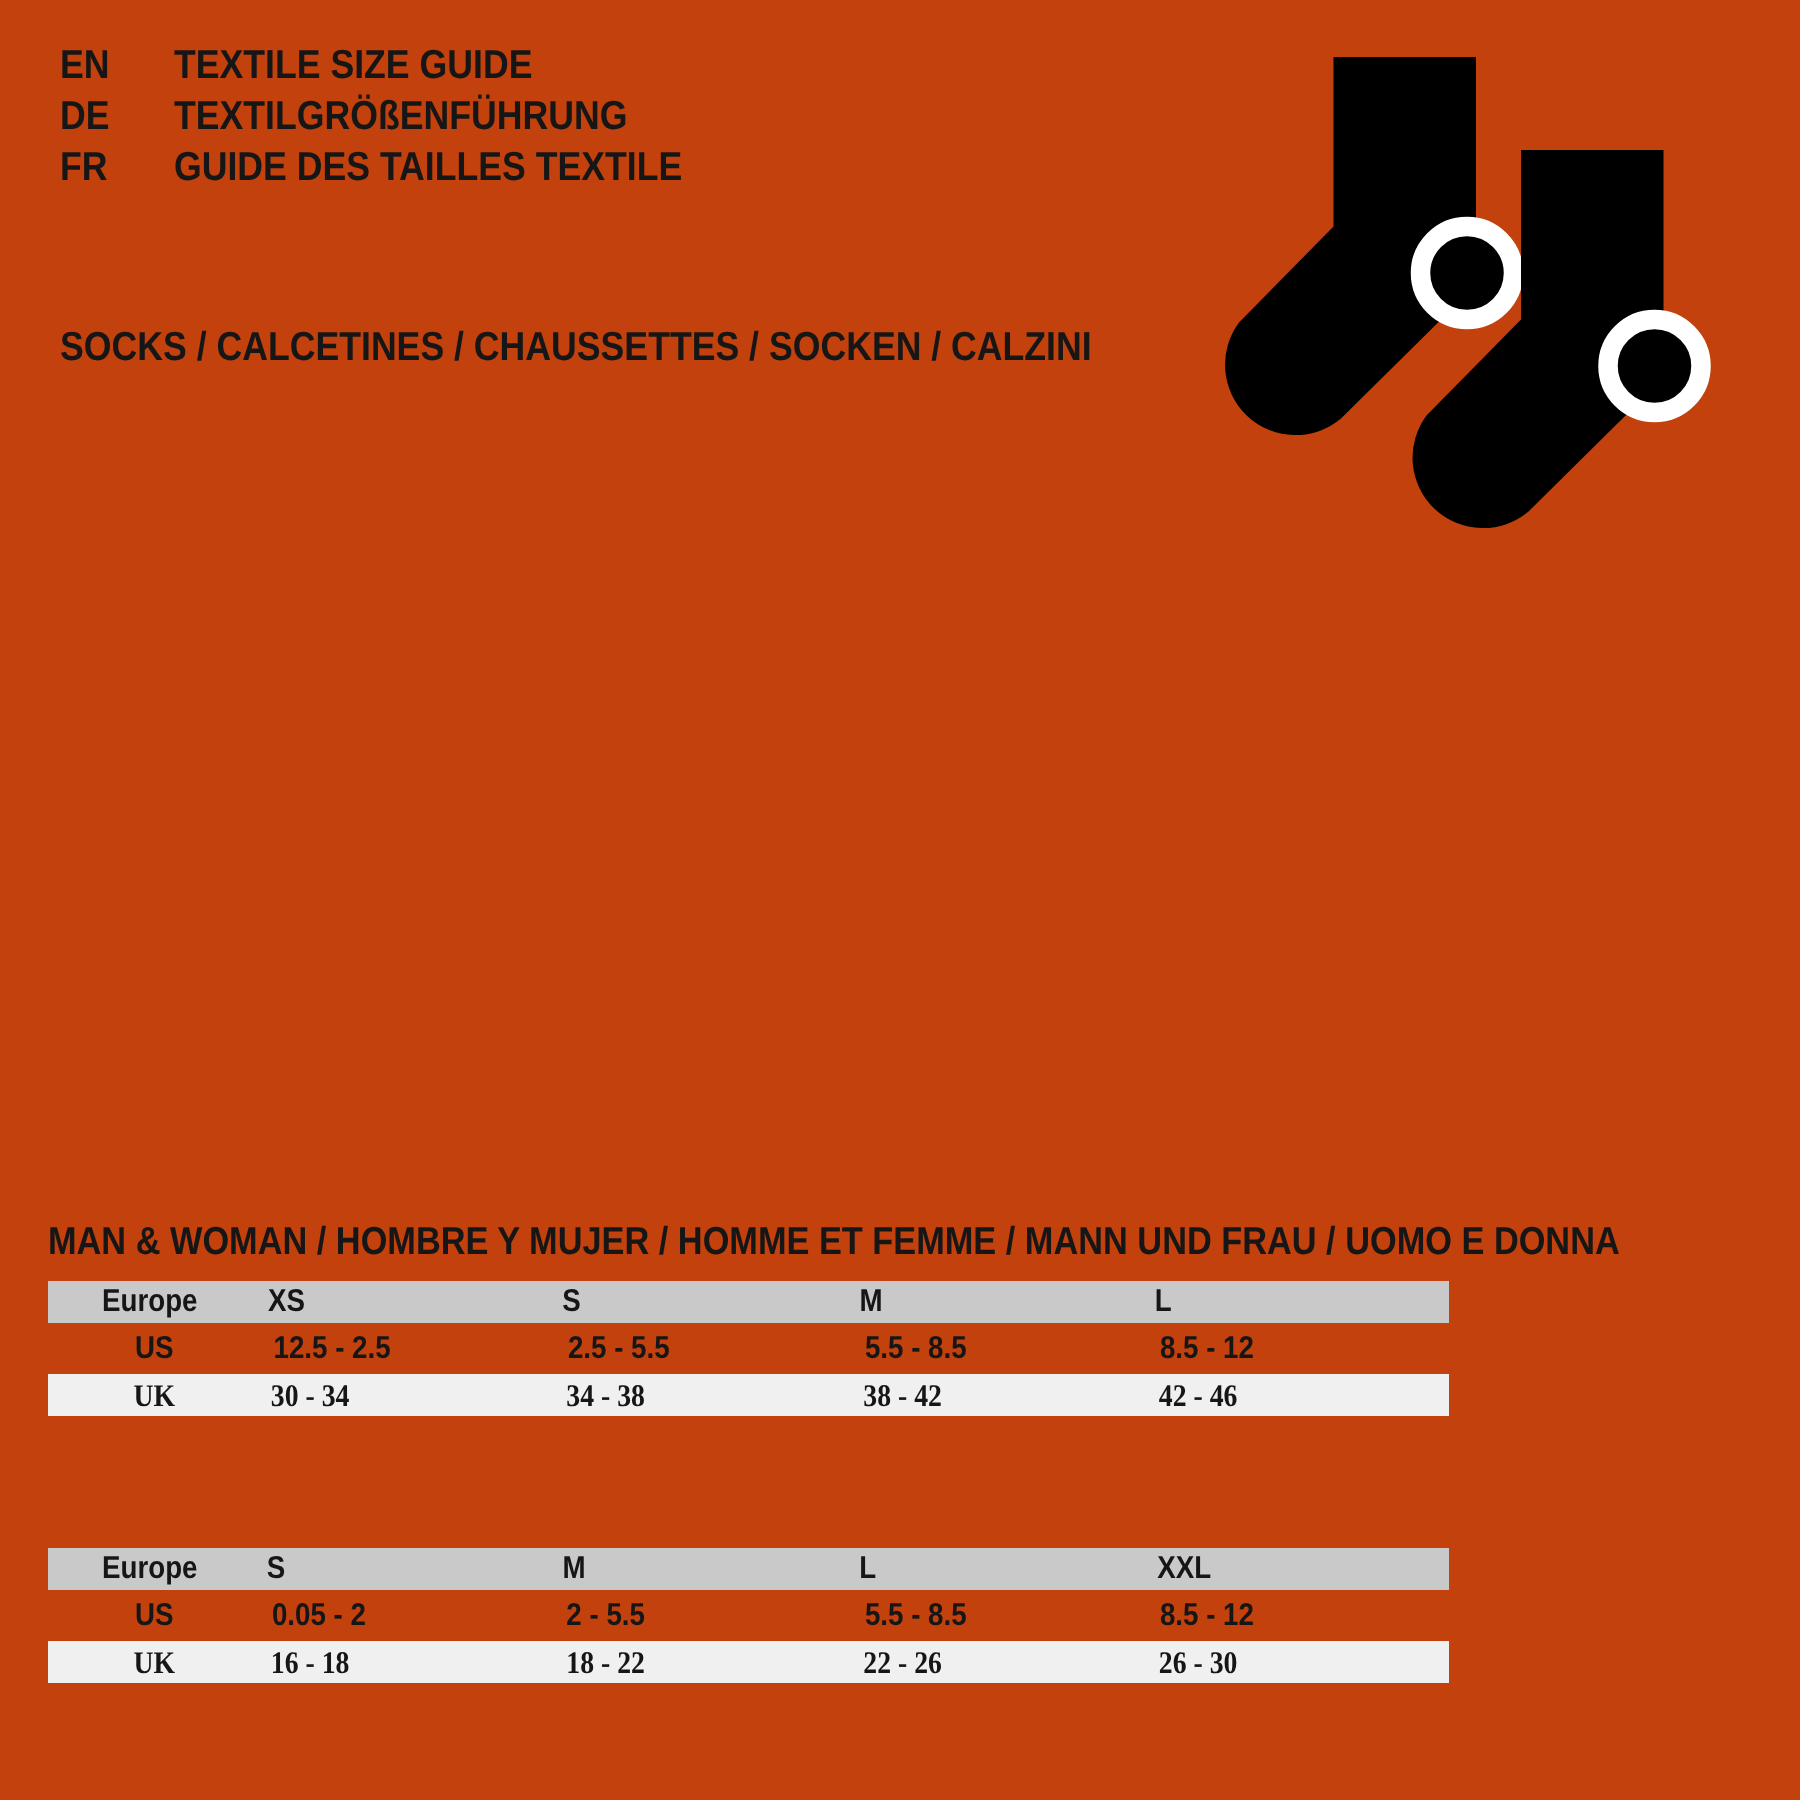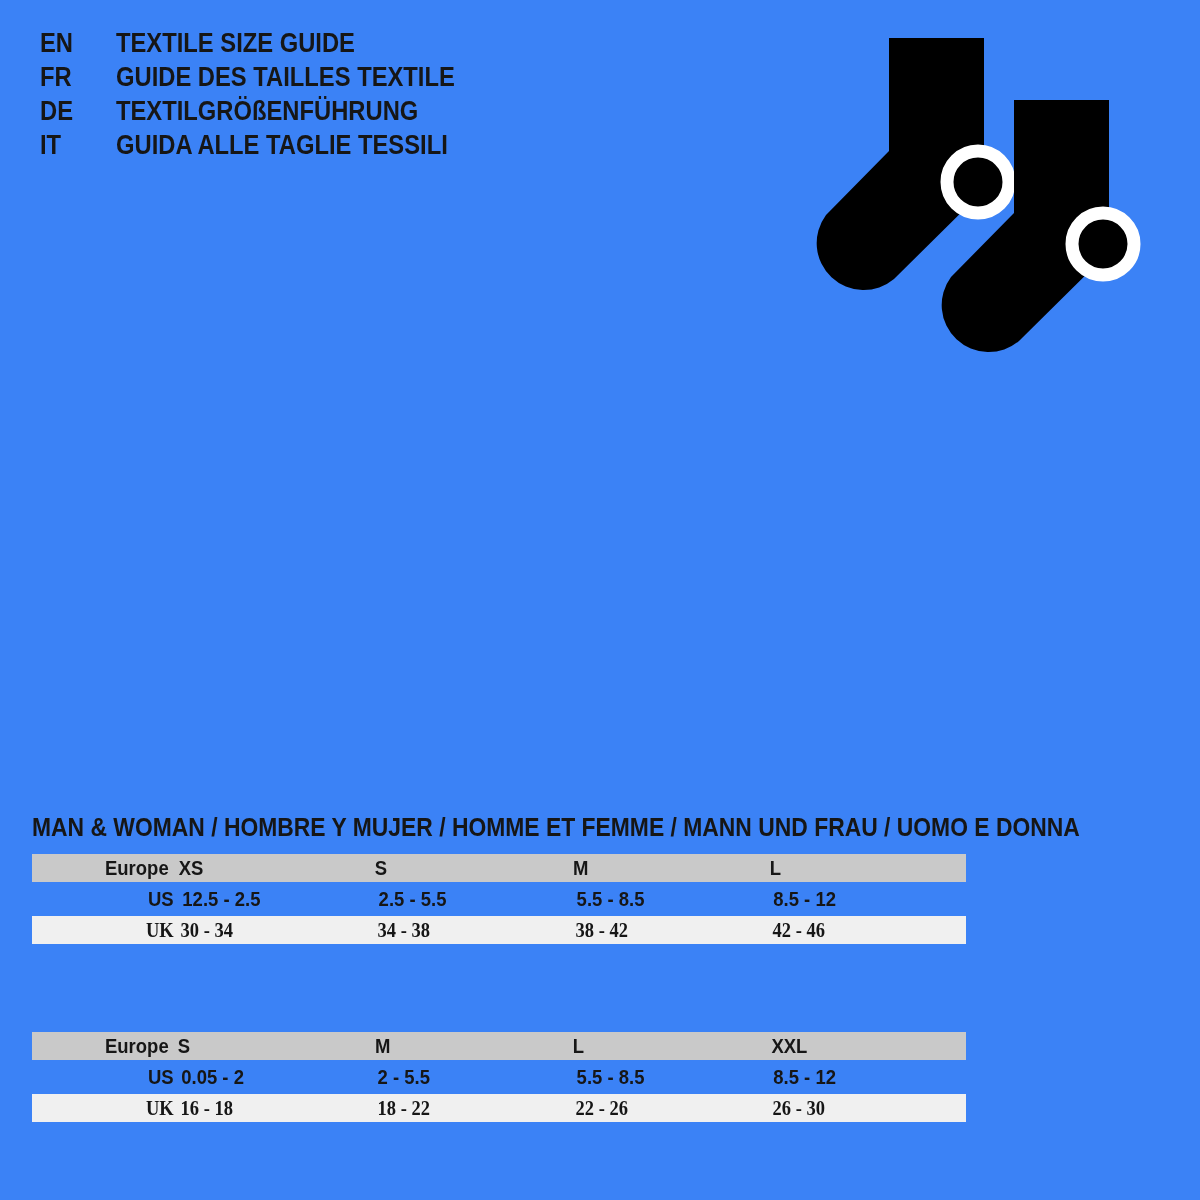--- a/index.html
+++ b/index.html
@@ -1,20 +1,20 @@
 <!DOCTYPE html>
 <html><head>
 <meta charset="utf-8">
 <style>
   html, body { margin: 0; padding: 0; background: #ffffff; }
   .page {
     position: relative;
     width: 1200px;
     height: 1200px;
-    background: #3b82f6;
+    background: #c2410c;
     overflow: hidden;
     font-family: "Liberation Sans", sans-serif;
     font-weight: bold;
     color: #161616;
   }
   
   .cond  { display: inline-block; transform: scaleX(0.88); transform-origin: 0 50%; white-space: nowrap; }
   .condc { display: inline-block; transform: scaleX(0.88); transform-origin: 50% 50%; white-space: nowrap; }
 
   .langs { position: absolute; left: 40px; top: 26px; font-size: 27px; }
@@ -38,46 +38,45 @@
     display: grid;
     grid-template-columns: 145px 1fr 1fr 1fr 1fr;
     height: 28px;
     align-items: center;
     margin-bottom: 3px;
     font-size: 21px;
   }
   .trow-head { background: #c9c9c9; }
   .trow-alt  { background: #f0f0f0; font-family: Liberation Serif, serif; }
   .tcell { text-align: left; }
-  .tcell-first { text-align: right; padding-left: 0; }
+  .tcell-first { text-align: center; padding-left: 0; }
 </style>
 </head>
 <body>
 
 <div class="page">
 
   <div class="langs">
     <div class="lang-row">
       <span class="lang-code"><span class="cond">EN</span></span>
       <span class="cond">TEXTILE SIZE GUIDE</span>
     </div>
     <div class="lang-row">
-      <span class="lang-code"><span class="cond">FR</span></span>
-      <span class="cond">GUIDE DES TAILLES TEXTILE</span>
-    </div>
-    <div class="lang-row">
       <span class="lang-code"><span class="cond">DE</span></span>
       <span class="cond">TEXTILGRÖßENFÜHRUNG</span>
     </div>
     <div class="lang-row">
-      <span class="lang-code"><span class="cond">IT</span></span>
-      <span class="cond">GUIDA ALLE TAGLIE TESSILI</span>
+      <span class="lang-code"><span class="cond">FR</span></span>
+      <span class="cond">GUIDE DES TAILLES TEXTILE</span>
     </div>
   </div>
 
+  <div class="category-line">
+    <span class="cond">SOCKS / CALCETINES / CHAUSSETTES / SOCKEN / CALZINI</span>
+  </div>
 
   <svg class="socks-svg" width="345" height="340" viewBox="0 0 345 340" aria-hidden="true">
     <defs>
       <g id="sock">
         <path d="M80,0 H175 V152 L85,241 A47,47 0 0 1 17,177 L80,113 Z" fill="#000000"></path>
         <circle cx="169" cy="144" r="31" fill="#000000" stroke="#ffffff" stroke-width="13"></circle>
       </g>
     </defs>
     <use href="#sock" transform="translate(9,18)"></use>
     <use href="#sock" transform="translate(134,80)"></use>

